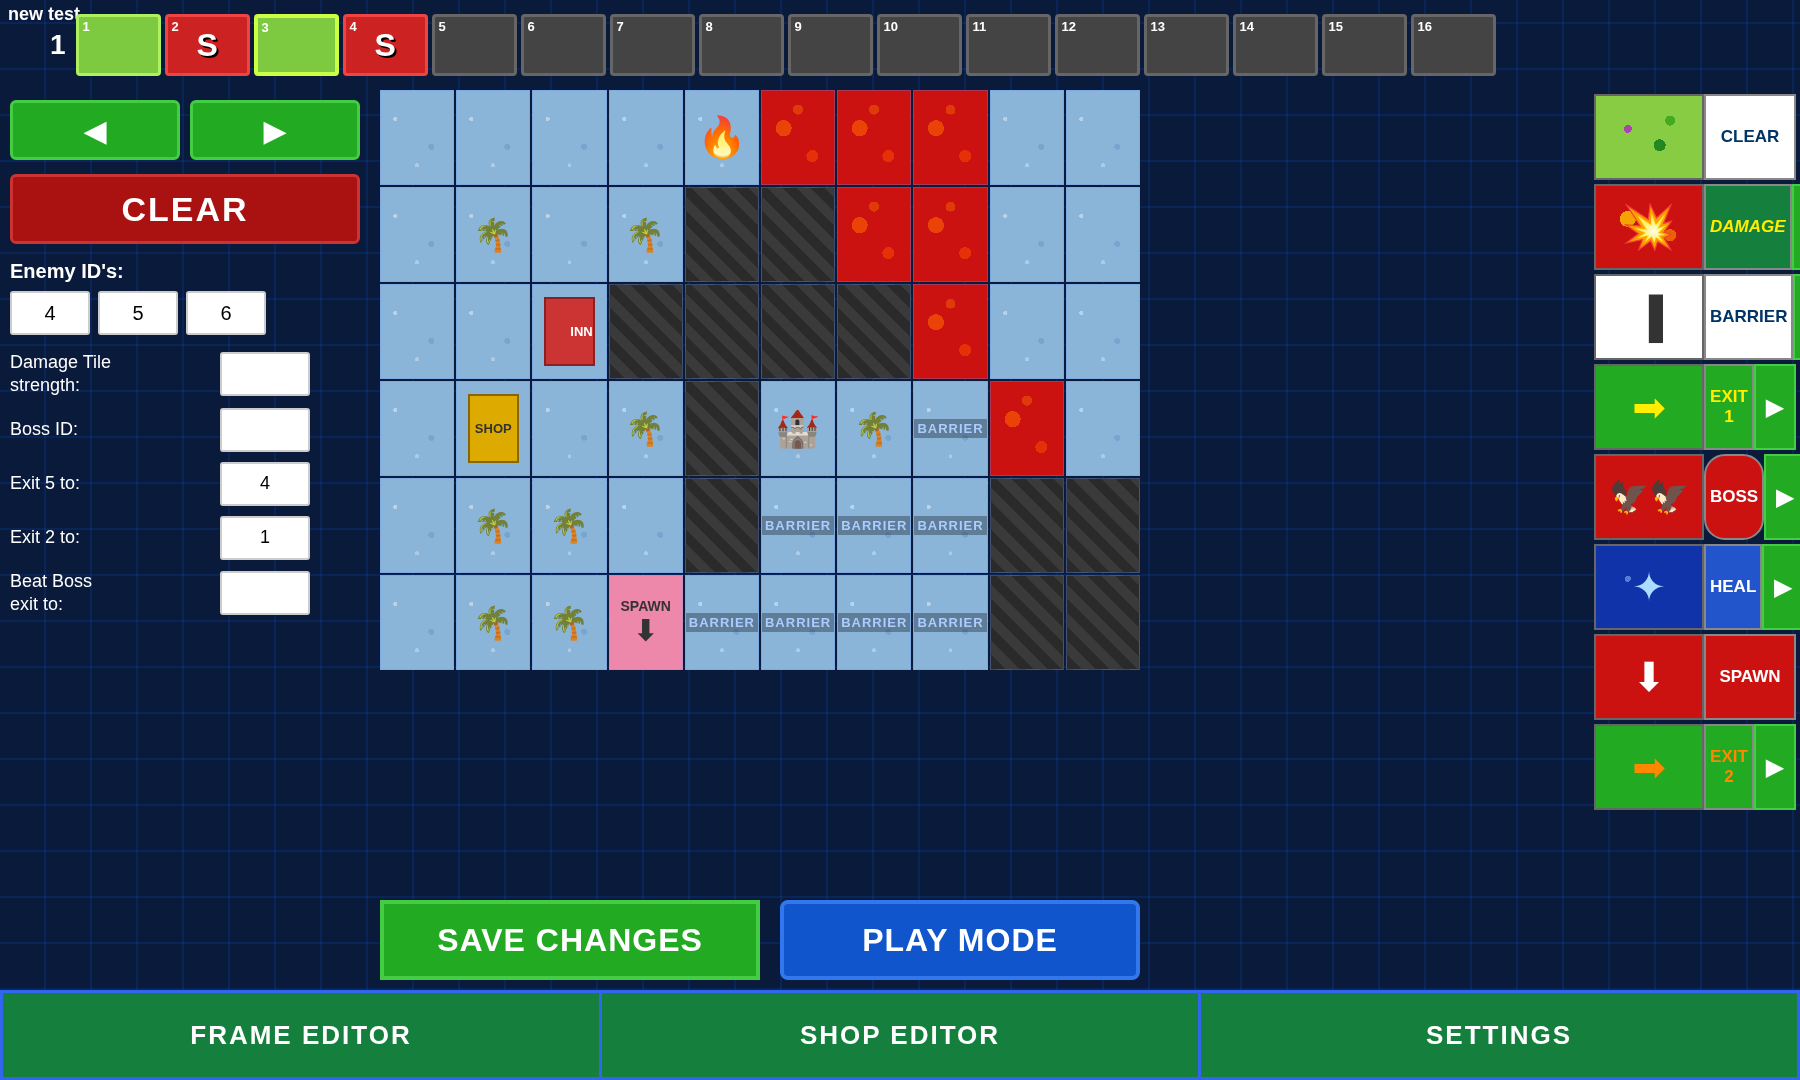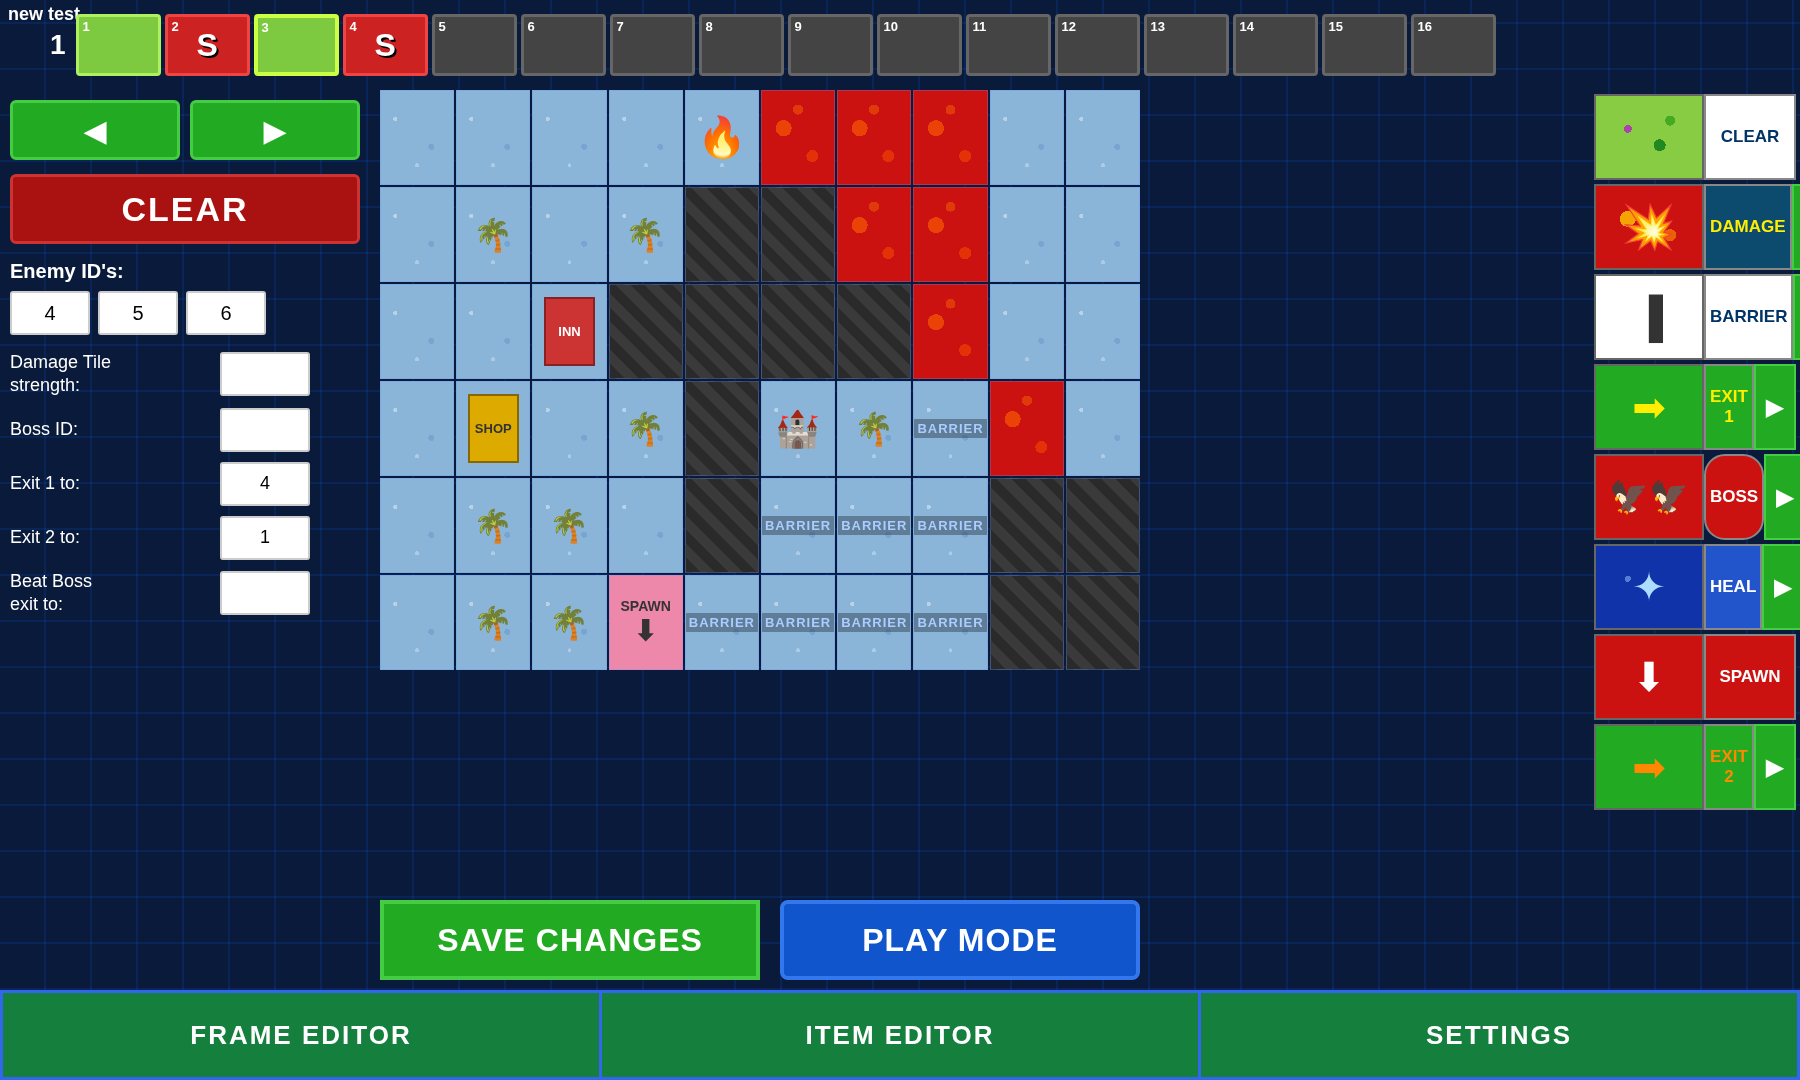--- a/index.html
+++ b/index.html
@@ -291,21 +291,21 @@
       display: flex;
       align-items: center;
       justify-content: center;
       font-size: 24px;
       color: white;
       cursor: pointer;
       flex-shrink: 0;
     }
 
     .tool-label-clear { background: white; color: #003366; }
-    .tool-label-damage { background: #0c4a6e; color: #ffee00; }
+    .tool-label-damage { background: #15803d; color: #ffee00; font-style: italic; }
     .tool-label-barrier { background: white; color: #003366; }
     .tool-label-exit1 { background: #22aa22; color: #ffee00; }
     .tool-label-boss { background: #cc1111; color: white; border-radius: 21px; }
     .tool-label-heal { background: #2255cc; color: white; }
     .tool-label-spawn { background: #cc1111; color: white; }
     .tool-label-exit2 { background: #22aa22; color: #ff8800; }
 
     
     #save-btn {
       position: absolute;
@@ -374,21 +374,21 @@
 
     
     .icon-castle { font-size: 36px; }
 
     
     .building-inn {
       background: #cc3333;
       width: 70%;
       height: 75%;
       display: flex;
-      align-items: center;
+      align-items: flex-end;
       justify-content: center;
       border: 2px solid #882222;
       font-size: 16px;
       font-weight: bold;
       color: white;
       flex-direction: column;
       position: relative;
     }
 
     
@@ -561,21 +561,21 @@
     <div class="field-row-label">Damage Tile<br>strength:</div>
     <input class="field-input" value="" style="">
   </div>
 
   <div class="field-row">
     <div class="field-row-label">Boss ID:</div>
     <input class="field-input" value="" style="">
   </div>
 
   <div class="field-row">
-    <div class="field-row-label">Exit 1 to:</div>
+    <div class="field-row-label">Exit 5 to:</div>
     <input class="field-input" value="4" style="">
   </div>
 
   <div class="field-row">
     <div class="field-row-label">Exit 2 to:</div>
     <input class="field-input" value="1" style="">
   </div>
 
   <div class="field-row">
     <div class="field-row-label">Beat Boss<br>exit to:</div>
@@ -821,15 +821,15 @@
     <div class="tool-arrow">▶</div>
   </div>
 
 </div>
 
 <button id="save-btn">SAVE CHANGES</button>
 <button id="play-btn">PLAY MODE</button>
 
 <div id="bottom-nav">
   <button class="bottom-nav-btn">FRAME EDITOR</button>
-  <button class="bottom-nav-btn">ITEM EDITOR</button>
+  <button class="bottom-nav-btn">SHOP EDITOR</button>
   <button class="bottom-nav-btn">SETTINGS</button>
 </div>
 
 </body></html>

